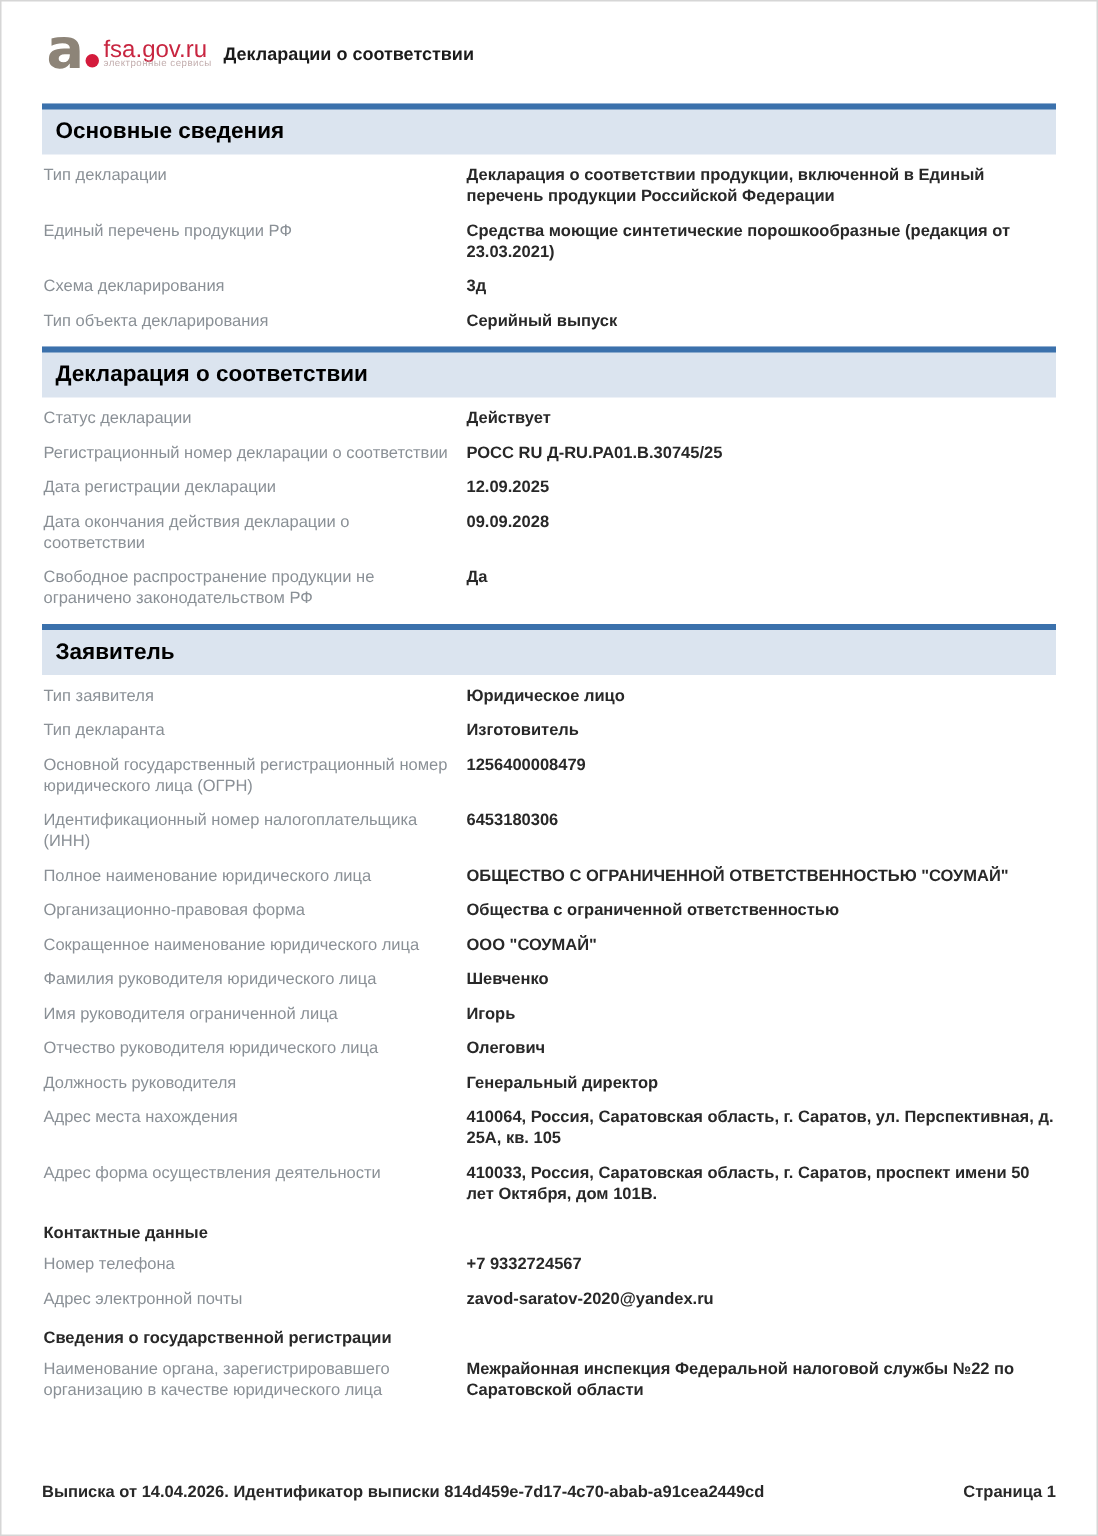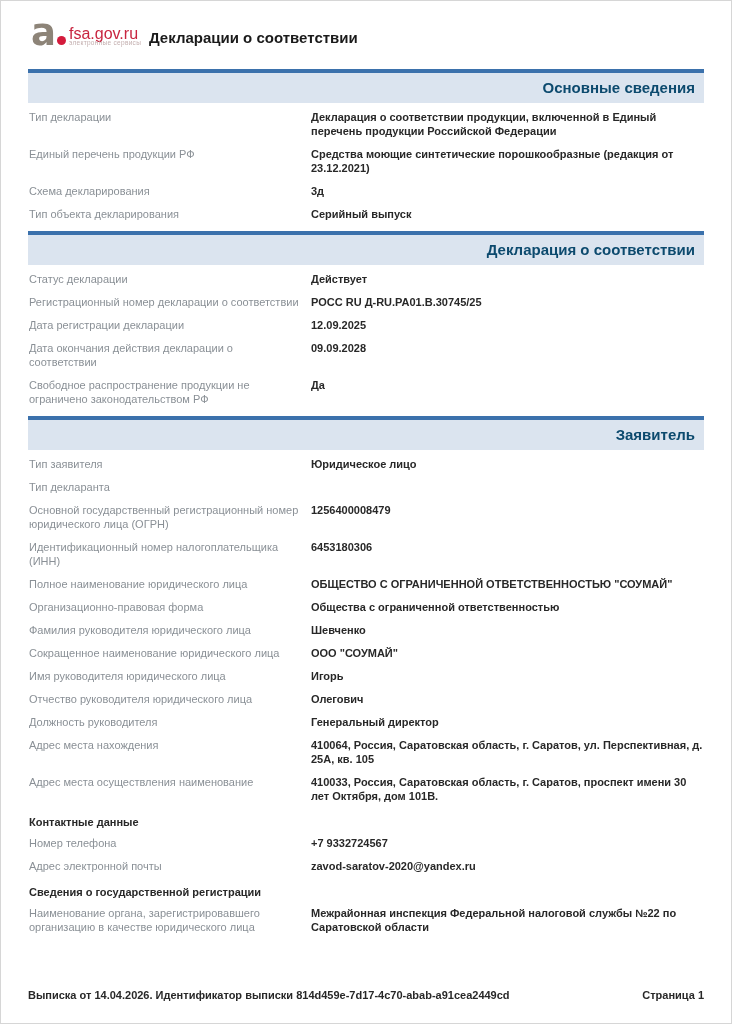--- a/index.html
+++ b/index.html
@@ -38,31 +38,30 @@
   }
   .logo-text{display:flex;flex-direction:column;padding-bottom:0;}
   .logo-domain{
     color:var(--brand-red);font-size:16px;font-weight:normal;line-height:11px;
   }
   .logo-tagline{
     color:#c3aeae;font-size:6.5px;line-height:8px;letter-spacing:.3px;
   }
   .page-title{
     position:absolute;left:148px;top:28px;
-    font-size:15px;font-weight:bold;color:#1a1a1a;
+    font-size:12px;font-weight:bold;color:#1a1a1a;
   }
   
   .content{padding:0 27px;}
   .section-header{
     border-top:4px solid var(--accent-blue);
     background:var(--band-bg);
     padding:6px 9px 7px 9px;
-    font-size:15px;font-weight:bold;color:#0c4a6e;
+    font-size:15px;font-weight:bold;color:#000000;
     margin-top:2px;
-    text-align:right;
   }
   .section-rows{padding:2px 0 4px 1px;}
   .field-row{display:flex;align-items:flex-start;padding:5px 0 4px 0;}
   .field-label{
     flex:none;width:282px;padding-right:12px;
     font-size:11px;line-height:14px;color:var(--label-gray);
   }
   .field-value{
     flex:1;font-size:11px;line-height:14px;
     font-weight:bold;color:var(--value-dark);
@@ -99,21 +98,21 @@
 
     <section>
       <div class="section-header">Основные сведения</div>
       <div class="section-rows">
           <div class="field-row">
             <div class="field-label">Тип декларации</div>
             <div class="field-value">Декларация о соответствии продукции, включенной в Единый перечень продукции Российской Федерации</div>
           </div>
           <div class="field-row">
             <div class="field-label">Единый перечень продукции РФ</div>
-            <div class="field-value">Средства моющие синтетические порошкообразные (редакция от 23.12.2021)</div>
+            <div class="field-value">Средства моющие синтетические порошкообразные (редакция от 23.03.2021)</div>
           </div>
           <div class="field-row">
             <div class="field-label">Схема декларирования</div>
             <div class="field-value">3д</div>
           </div>
           <div class="field-row">
             <div class="field-label">Тип объекта декларирования</div>
             <div class="field-value">Серийный выпуск</div>
           </div>
         </div>
@@ -147,64 +146,65 @@
 
     <section>
       <div class="section-header">Заявитель</div>
       <div class="section-rows">
           <div class="field-row">
             <div class="field-label">Тип заявителя</div>
             <div class="field-value">Юридическое лицо</div>
           </div>
           <div class="field-row">
             <div class="field-label">Тип декларанта</div>
+            <div class="field-value">Изготовитель</div>
           </div>
           <div class="field-row">
             <div class="field-label">Основной государственный регистрационный номер юридического лица (ОГРН)</div>
             <div class="field-value">1256400008479</div>
           </div>
           <div class="field-row">
             <div class="field-label">Идентификационный номер налогоплательщика (ИНН)</div>
             <div class="field-value">6453180306</div>
           </div>
           <div class="field-row">
             <div class="field-label">Полное наименование юридического лица</div>
             <div class="field-value">ОБЩЕСТВО С ОГРАНИЧЕННОЙ ОТВЕТСТВЕННОСТЬЮ "СОУМАЙ"</div>
           </div>
           <div class="field-row">
             <div class="field-label">Организационно-правовая форма</div>
             <div class="field-value">Общества с ограниченной ответственностью</div>
           </div>
           <div class="field-row">
+            <div class="field-label">Сокращенное наименование юридического лица</div>
+            <div class="field-value">ООО "СОУМАЙ"</div>
+          </div>
+          <div class="field-row">
             <div class="field-label">Фамилия руководителя юридического лица</div>
             <div class="field-value">Шевченко</div>
           </div>
           <div class="field-row">
-            <div class="field-label">Сокращенное наименование юридического лица</div>
-            <div class="field-value">ООО "СОУМАЙ"</div>
-          </div>
-          <div class="field-row">
-            <div class="field-label">Имя руководителя юридического лица</div>
+            <div class="field-label">Имя руководителя ограниченной лица</div>
             <div class="field-value">Игорь</div>
           </div>
           <div class="field-row">
             <div class="field-label">Отчество руководителя юридического лица</div>
             <div class="field-value">Олегович</div>
           </div>
           <div class="field-row">
             <div class="field-label">Должность руководителя</div>
             <div class="field-value">Генеральный директор</div>
           </div>
           <div class="field-row">
             <div class="field-label">Адрес места нахождения</div>
             <div class="field-value">410064, Россия, Саратовская область, г. Саратов, ул. Перспективная, д. 25А, кв. 105</div>
           </div>
           <div class="field-row">
-            <div class="field-label">Адрес места осуществления наименование</div>
-            <div class="field-value">410033, Россия, Саратовская область, г. Саратов, проспект имени 30 лет Октября, дом 101В.</div>
+            <div class="field-label">Адрес форма осуществления деятельности</div>
+            <div class="field-value">410033, Россия, Саратовская область, г. Саратов, проспект имени 50 лет Октября, дом 101В.</div>
           </div>
           <div class="subheader">Контактные данные</div>
           <div class="field-row">
             <div class="field-label">Номер телефона</div>
             <div class="field-value">+7 9332724567</div>
           </div>
           <div class="field-row">
             <div class="field-label">Адрес электронной почты</div>
             <div class="field-value">zavod-saratov-2020@yandex.ru</div>
           </div>

